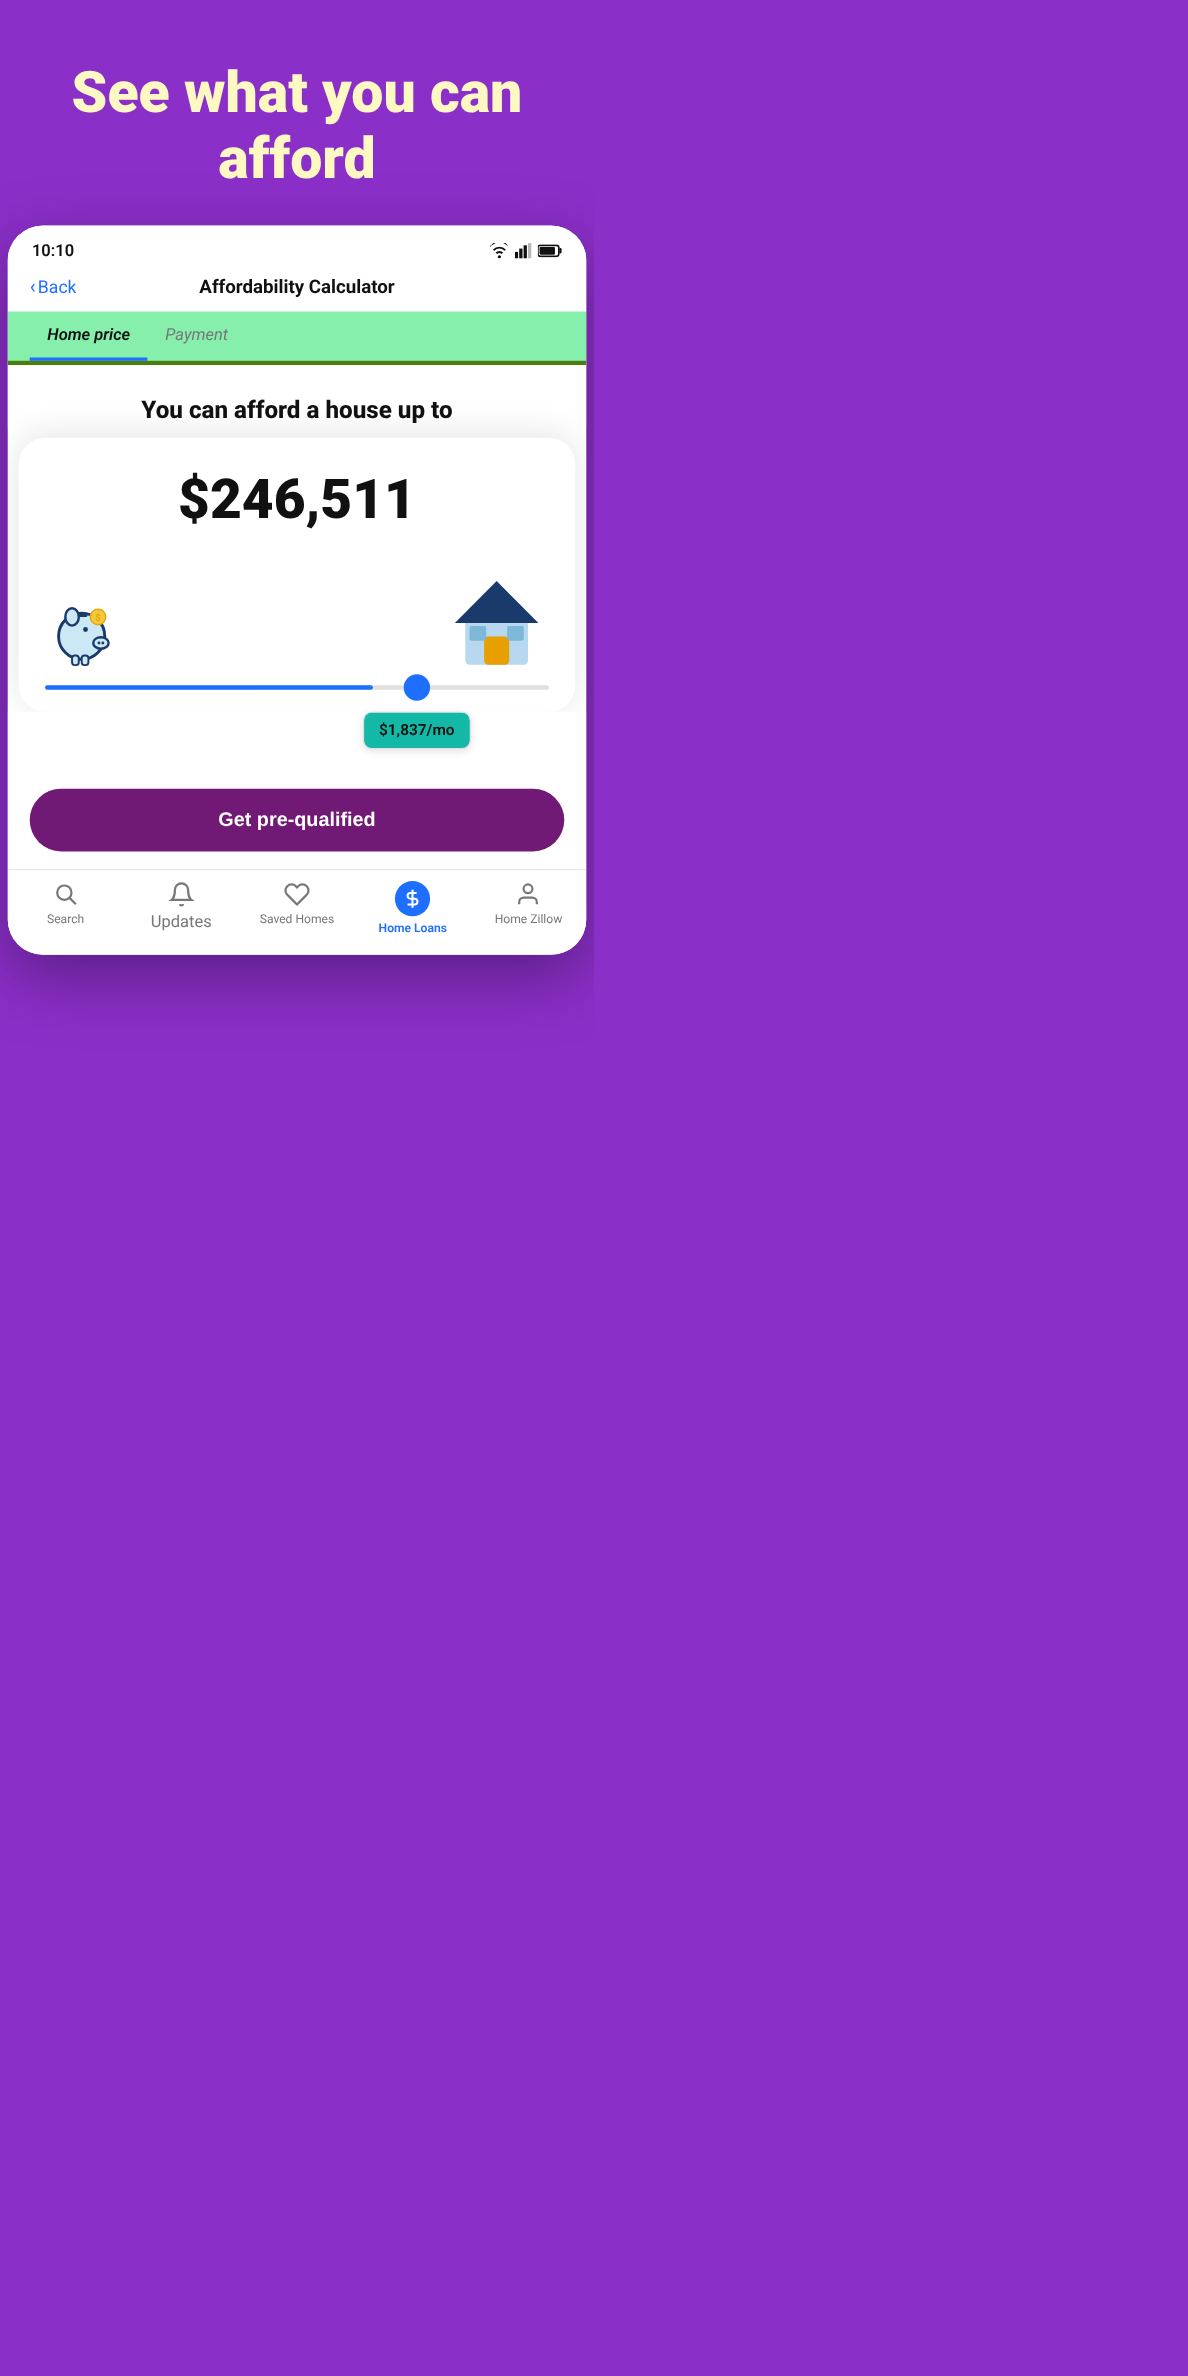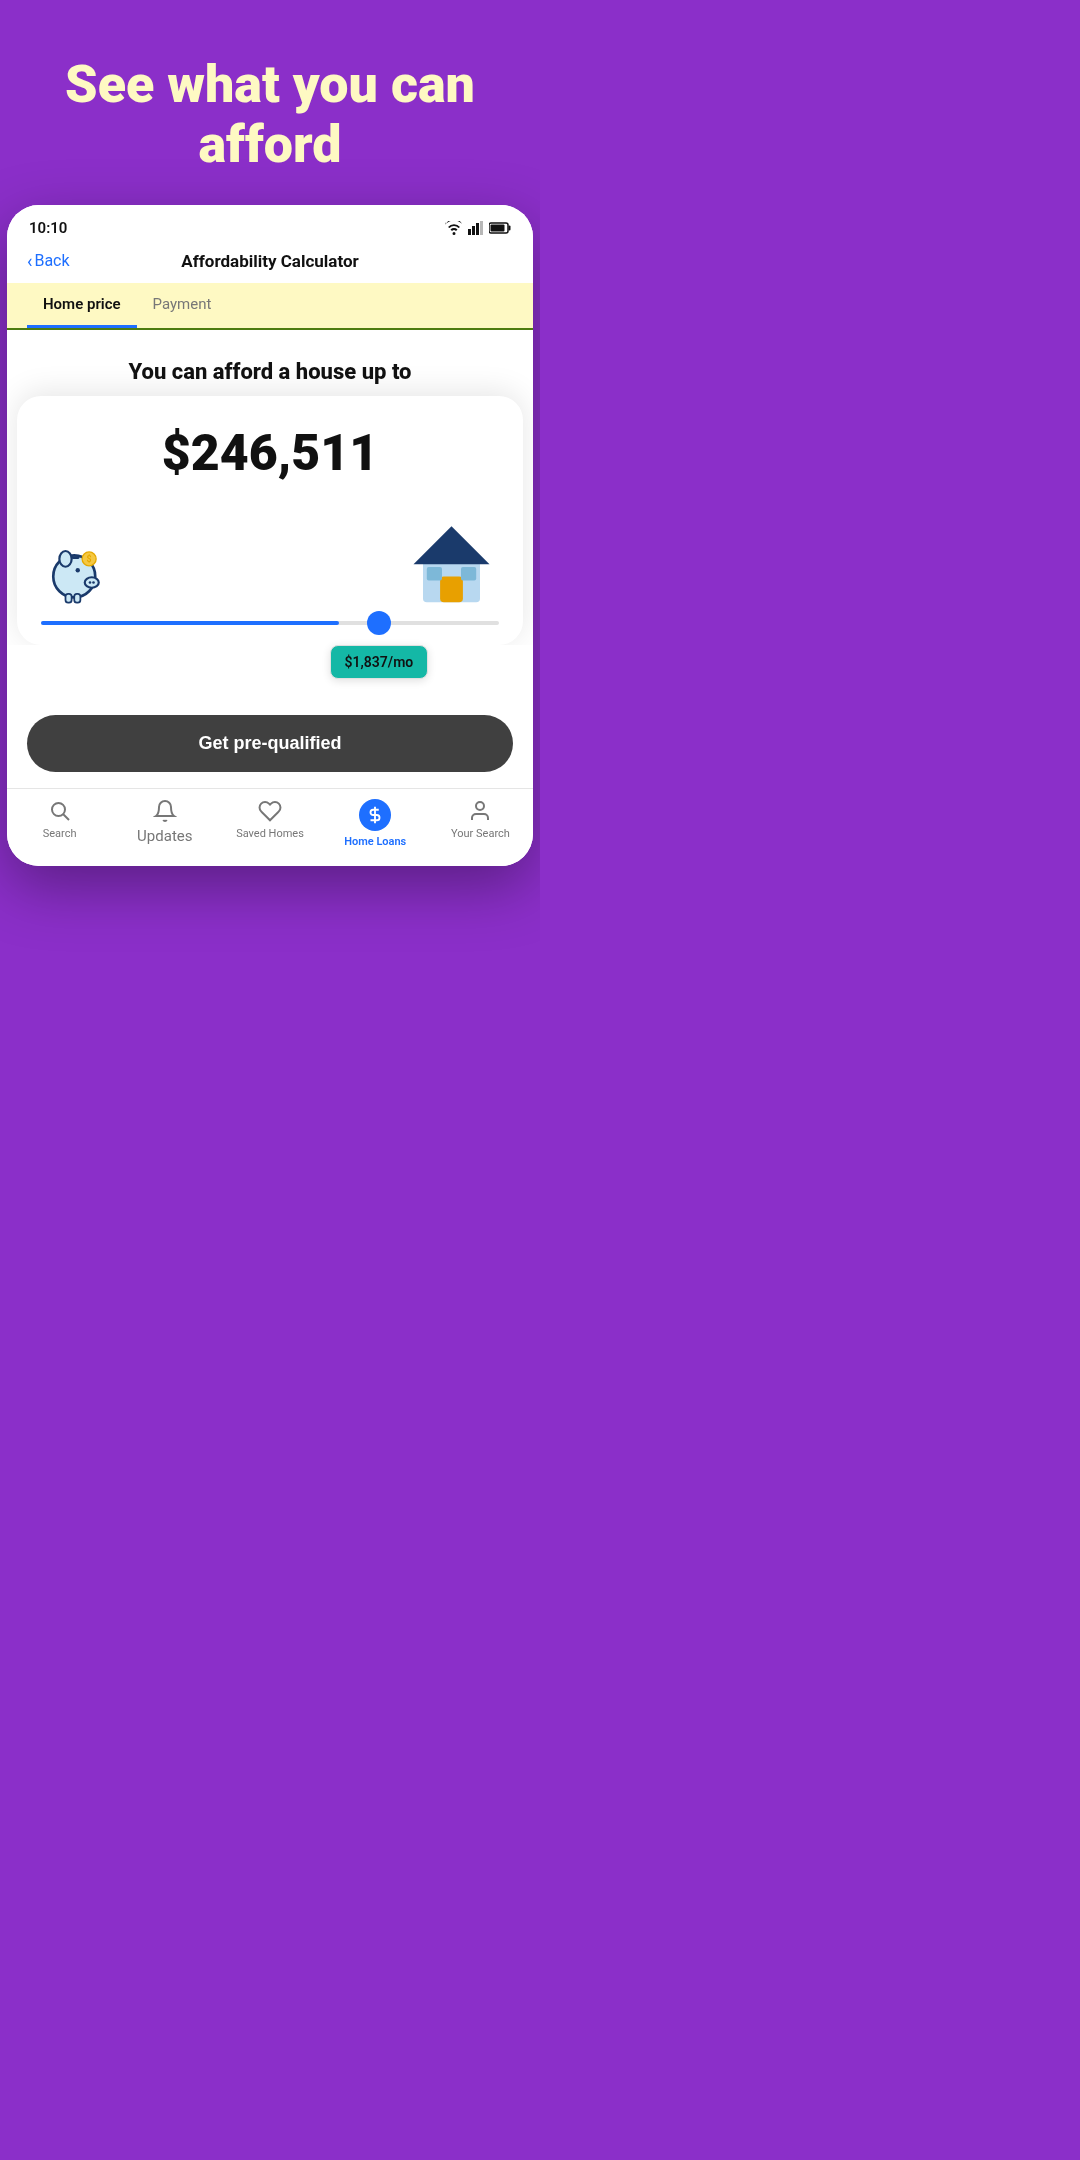--- a/index.html
+++ b/index.html
@@ -49,21 +49,21 @@
   </div>
 
   <div style="display:flex; align-items:center; justify-content:center; position:relative; padding: 8px 20px 12px 20px; background:white;">
     <div style="position:absolute; left:20px; display:flex; align-items:center; gap:2px; color:#1E6FFF; cursor:pointer;">
       <span style="font-size:18px; color:#1E6FFF;">‹</span>
       <span style="color:#1E6FFF; font-size:16px;">Back</span>
     </div>
     <span style="font-size:17px; font-weight:700; color:#111;">Affordability Calculator</span>
   </div>
 
-  <div style="display:flex; background:#fef9c3; border-bottom: 2px solid #4d7c0f; padding: 0 20px;">
+  <div style="display:flex; background:#86efac; border-bottom: 4px solid #4d7c0f; padding: 0 20px; font-style: italic;">
     <div style="padding: 12px 16px; font-size:15px; color:#111; font-weight:600; cursor:pointer; position:relative; border-bottom: 3px solid #1E6FFF;">
       <span>Home price</span>
     </div>
     <div style="padding: 12px 16px; font-size:15px; color:#777; cursor:pointer;">
       <span>Payment</span>
     </div>
   </div>
 
   <div style="background: white; padding: 28px 20px 0 20px; text-align: center;">
     <p style="font-size: 22px; font-weight: 800; color: #111; line-height: 1.3;">You can afford a house up to</p>
@@ -122,21 +122,21 @@
           <div style="width: 24px; height: 24px; background: #1E6FFF; border-radius: 50%; cursor: pointer;"></div>
           <div style="background: #14b8a6; border: 1px solid #E0E0E0; border-radius: 8px; padding: 8px 14px; font-size: 14px; font-weight: 600; color: #111; white-space: nowrap; margin-top: 10px; box-shadow: 0 2px 8px rgba(0,0,0,0.12);">$1,837/mo</div>
         </div>
       </div>
 
     </div>
 
   </div>
 
   <div style="padding: 70px 20px 16px 20px; background: white;">
-    <button style="background: #404040; color: white; border: none; border-radius: 50px; width: 100%; padding: 18px; font-size: 18px; font-weight: 700; cursor: pointer;">Get pre-qualified</button>
+    <button style="background: #701a75; color: white; border: none; border-radius: 50px; width: 100%; padding: 18px; font-size: 18px; font-weight: 700; cursor: pointer;">Get pre-qualified</button>
   </div>
 
   <div style="display:flex; background: white; border-top: 1px solid #E5E5E5; padding: 10px 0 18px 0;">
 
     <div style="flex:1; display:flex; flex-direction:column; align-items:center; gap:4px; cursor:pointer;">
       <svg width="24" height="24" viewBox="0 0 24 24" fill="none" stroke="#777" stroke-width="2">
           <circle cx="10.5" cy="10.5" r="6.5"></circle>
           <line x1="15" y1="15" x2="21" y2="21"></line>
         </svg>
       <span style="font-size:11px; color:#777;">Search</span>
@@ -165,18 +165,18 @@
           </svg>
       </div>
       <span style="font-size:11px; color:#1E6FFF; font-weight:600;">Home Loans</span>
     </div>
 
     <div style="flex:1; display:flex; flex-direction:column; align-items:center; gap:4px; cursor:pointer;">
       <svg width="24" height="24" viewBox="0 0 24 24" fill="none" stroke="#777" stroke-width="2">
           <path d="M20 21v-2a4 4 0 0 0-4-4H8a4 4 0 0 0-4 4v2"></path>
           <circle cx="12" cy="7" r="4"></circle>
         </svg>
-      <span style="font-size:11px; color:#777;">Your Search</span>
+      <span style="font-size:11px; color:#777;">Home Zillow</span>
     </div>
 
   </div>
 
 </div>
 
 </body></html>

